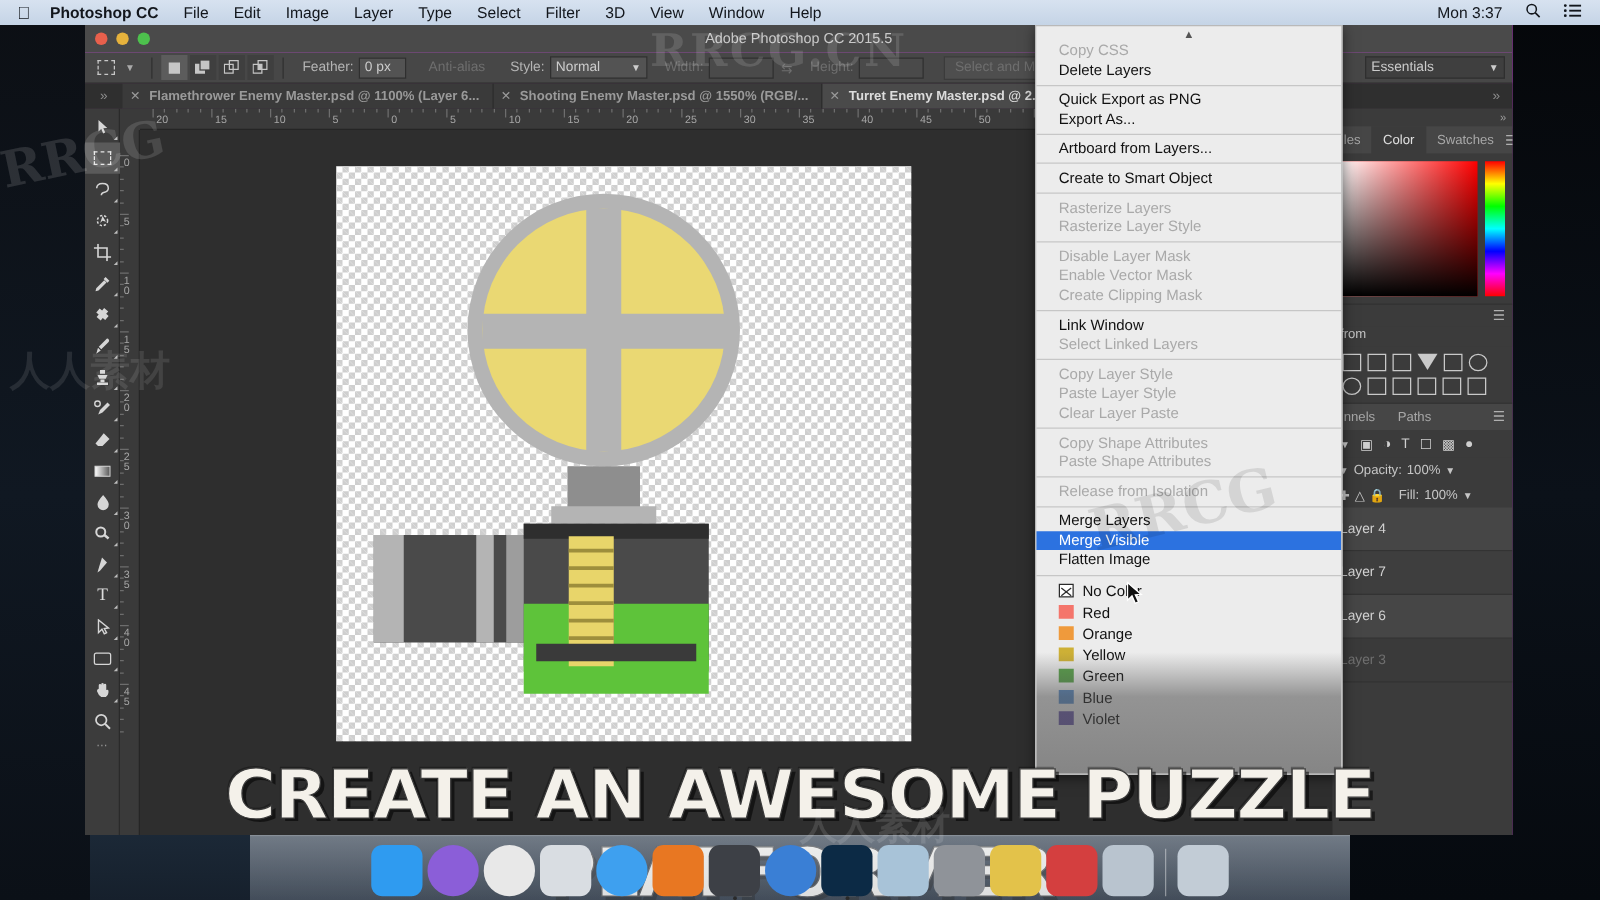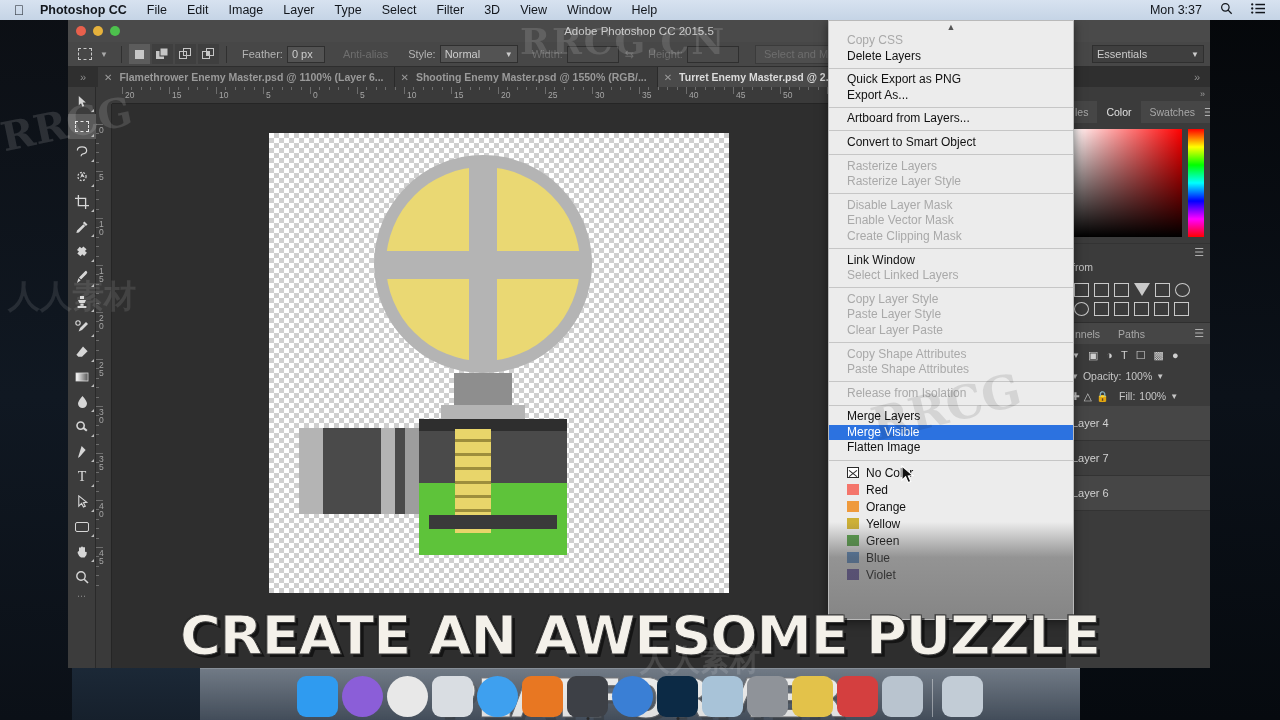--- a/index.html
+++ b/index.html
@@ -1014,37 +1014,40 @@
         </div>
         <div class="layer-row">
           <span>Layer 4</span>
         </div>
         <div class="layer-row alt">
           <span>Layer 7</span>
         </div>
         <div class="layer-row">
           <span>Layer 6</span>
         </div>
+        <div class="layer-row dim">
+          <span>Layer 3</span>
+        </div>
       </div>
 
     </div>
   </div>
 
   <div class="ctxmenu" id="ctxmenu">
     <div class="ctx-scroll-up">▲</div>
     <div id="ctx-body">
         <div class="ctx-item dis">Copy CSS</div>
         <div class="ctx-item">Delete Layers</div>
         <div class="ctx-sep"></div>
         <div class="ctx-item">Quick Export as PNG</div>
         <div class="ctx-item">Export As...</div>
         <div class="ctx-sep"></div>
         <div class="ctx-item">Artboard from Layers...</div>
         <div class="ctx-sep"></div>
-        <div class="ctx-item">Convert to Smart Object</div>
+        <div class="ctx-item">Create to Smart Object</div>
         <div class="ctx-sep"></div>
         <div class="ctx-item dis">Rasterize Layers</div>
         <div class="ctx-item dis">Rasterize Layer Style</div>
         <div class="ctx-sep"></div>
         <div class="ctx-item dis">Disable Layer Mask</div>
         <div class="ctx-item dis">Enable Vector Mask</div>
         <div class="ctx-item dis">Create Clipping Mask</div>
         <div class="ctx-sep"></div>
         <div class="ctx-item">Link Window</div>
         <div class="ctx-item dis">Select Linked Layers</div>

